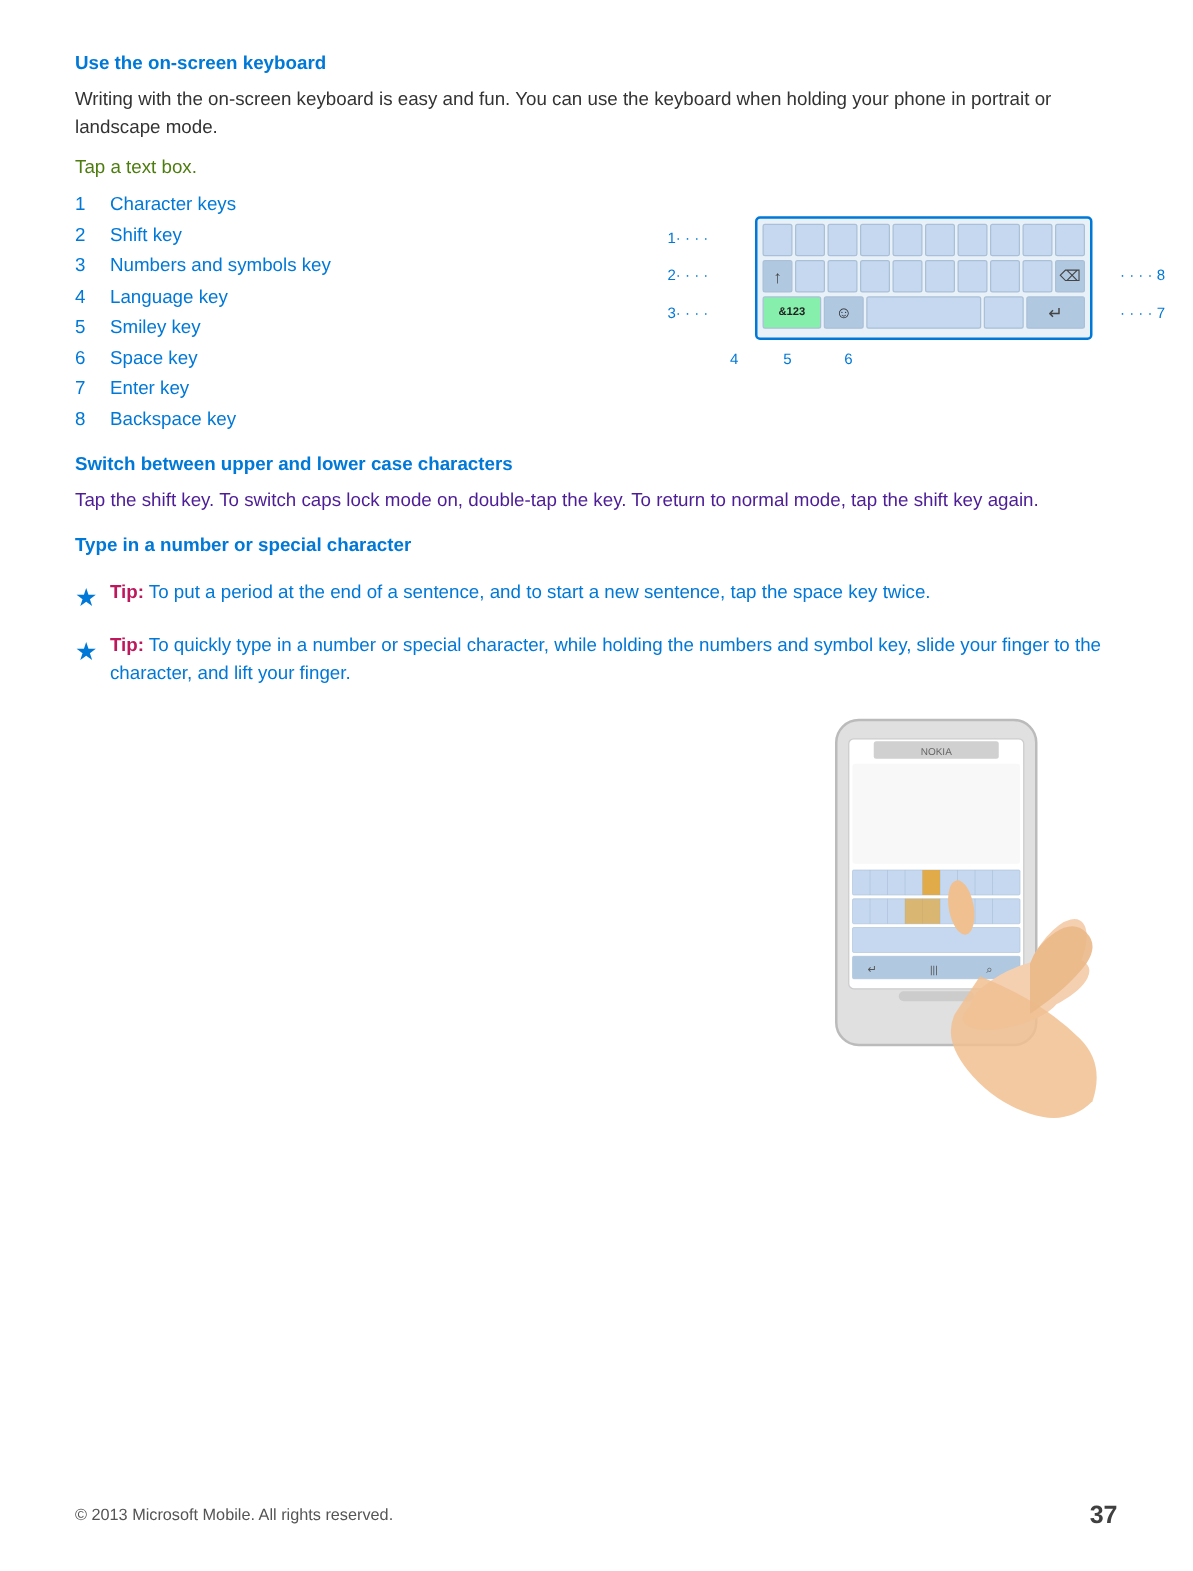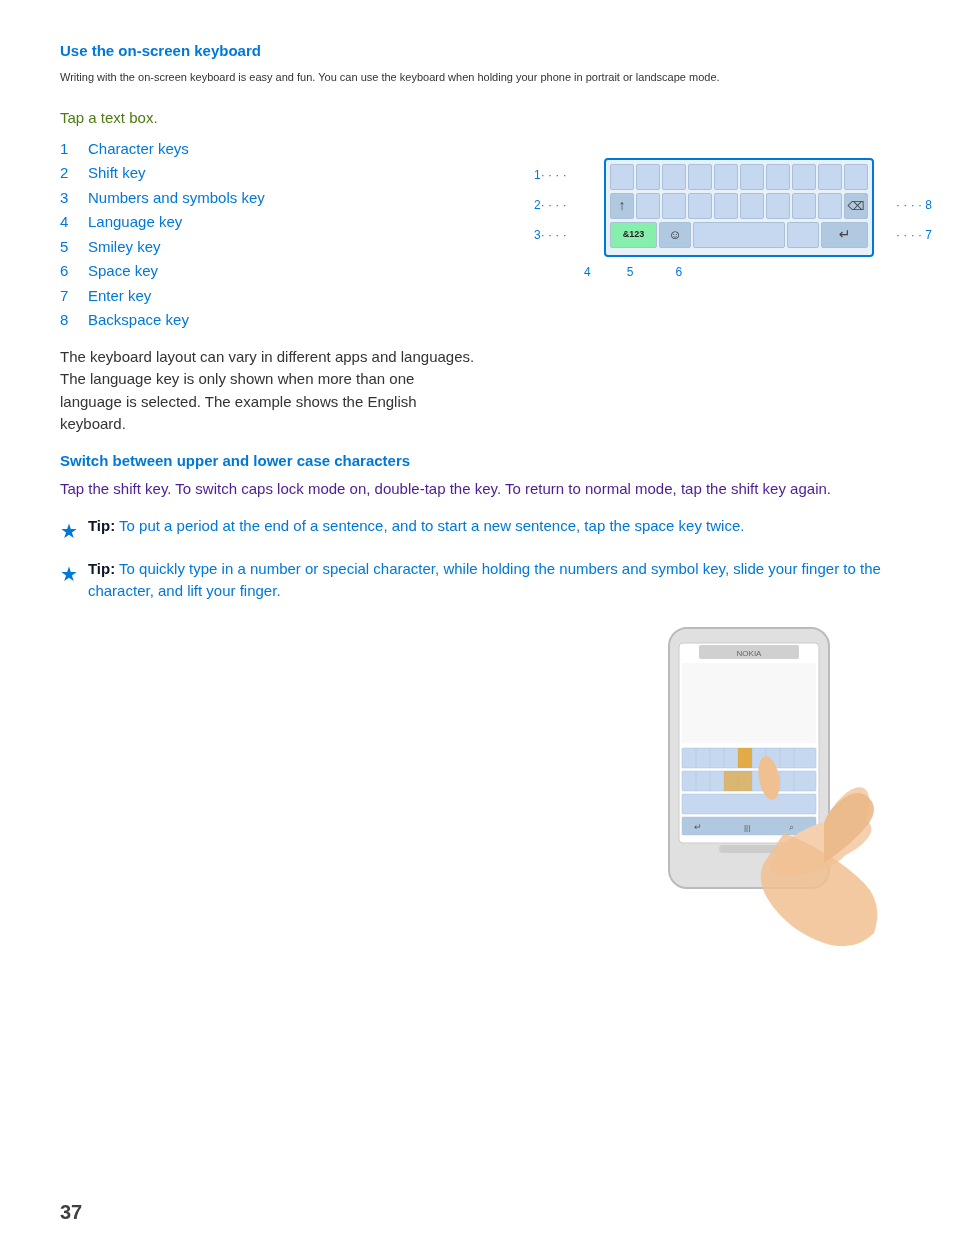--- a/index.html
+++ b/index.html
@@ -15,22 +15,22 @@
       line-height: 1.5;
     }
     .section-title {
       font-weight: bold;
       color: #0078d7;
       font-size: 15px;
       margin-bottom: 6px;
     }
     .intro-text {
       color: #333;
-      margin-bottom: 22px;
-      font-size: 11px;
+      margin-bottom: 9px;
+      font-size: 15px;
       line-height: 1.5;
     }
     .tap-text {
       color: #4d7c0f;
       margin-bottom: 8px;
       font-size: 15px;
     }
     .content-area {
       display: flex;
       gap: 30px;
@@ -156,21 +156,21 @@
       line-height: 1.5;
     }
     .star-icon {
       color: #0078d7;
       font-size: 20px;
       flex-shrink: 0;
       margin-top: 1px;
     }
     .tip-text .tip-bold {
       font-weight: bold;
-      color: #0f172a;
+      color: #be185d;
     }
     .tip-text {
       color: #0078d7;
     }
     .phone-image-container {
       display: flex;
       justify-content: flex-end;
       margin: 20px 0 30px 0;
     }
     .footer {
@@ -228,21 +228,20 @@
       </li>
       <li>
         <span class="num">7</span>
         <span class="label">Enter key</span>
       </li>
       <li>
         <span class="num">8</span>
         <span class="label">Backspace key</span>
       </li>
     </ul>
-    <p class="description-text">The keyboard layout can vary in different apps and languages. The language key is only shown when more than one language is selected. The example shows the English keyboard.</p>
   </div>
 
   <div class="keyboard-diagram">
     <div style="position:relative; margin-top: 20px;">
 
       <span style="position:absolute; left:-40px; top:8px; font-size:12px; color:#0078d7;">1· · · ·</span>
       <span style="position:absolute; left:-40px; top:38px; font-size:12px; color:#0078d7;">2· · · ·</span>
       <span style="position:absolute; left:-40px; top:68px; font-size:12px; color:#0078d7;">3· · · ·</span>
 
       <span style="position:absolute; right:-38px; top:38px; font-size:12px; color:#0078d7;">· · · · 8</span>
@@ -293,20 +292,21 @@
     </div>
   </div>
 </div>
 
 <div class="section-gap">
   <div class="section-title">Switch between upper and lower case characters</div>
   <p class="full-description-text">Tap the shift key. To switch caps lock mode on, double-tap the key. To return to normal mode, tap the shift key again.</p>
 </div>
 
 <div class="section-gap">
+  <div class="section-title">Type in a number or special character</div>
 </div>
 
 <div class="tip-box">
   <span class="star-icon">★</span>
   <span class="tip-text">
     <span class="tip-bold">Tip:</span><span> To put a period at the end of a sentence, and to start a new sentence, tap the space key twice.</span>
   </span>
 </div>
 
 <div class="tip-box">
@@ -368,14 +368,15 @@
     <ellipse cx="195" cy="235" rx="40" ry="15" fill="#f5d0b0" transform="rotate(-15, 195, 235)"></ellipse>
 
     <ellipse cx="155" cy="155" rx="10" ry="22" fill="#f0c090" transform="rotate(-10, 155, 155)"></ellipse>
 
     <path d="M170,210 Q220,230 250,260 Q270,280 260,310 Q240,330 210,320 Q180,310 160,285 Q140,260 150,240 Z" fill="#f0c090" opacity="0.85"></path>
     <path d="M210,240 Q240,220 255,200 Q265,185 255,175 Q245,165 230,175 Q215,185 210,200 Z" fill="#eab888" opacity="0.9"></path>
   </svg>
 </div>
 
 <div class="footer">
+  <span class="footer-copyright">© 2013 Microsoft Mobile. All rights reserved.</span>
   <span class="footer-page">37</span>
 </div>
 
 </body></html>

